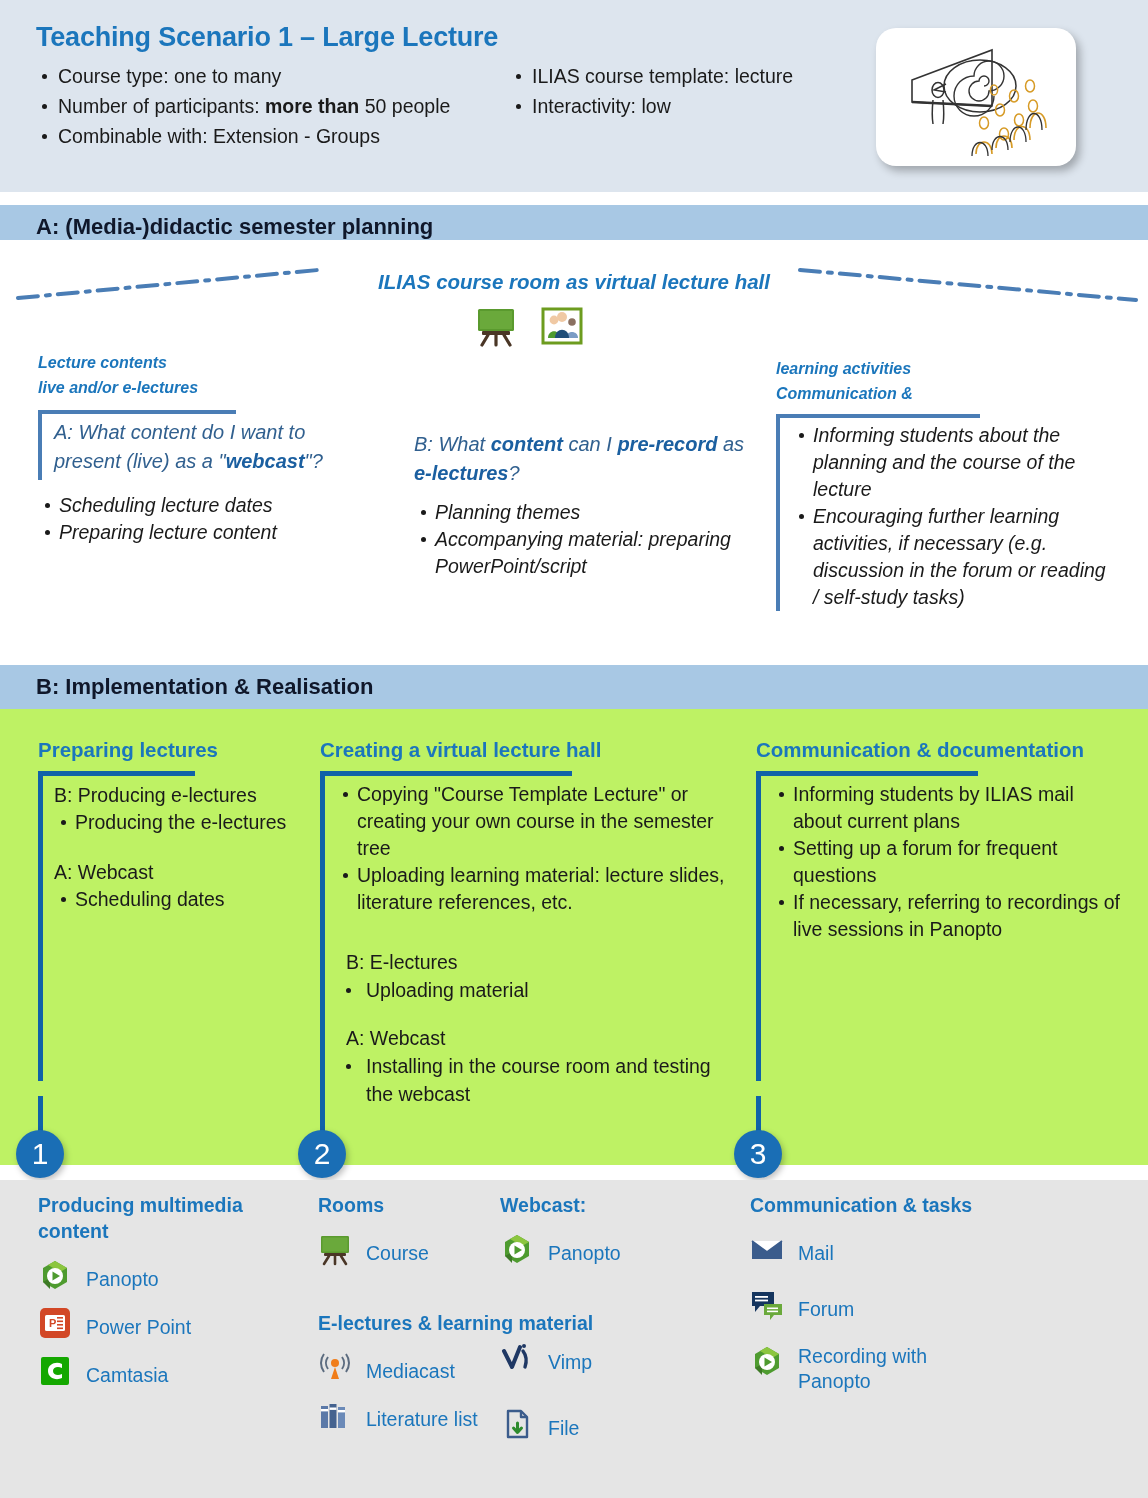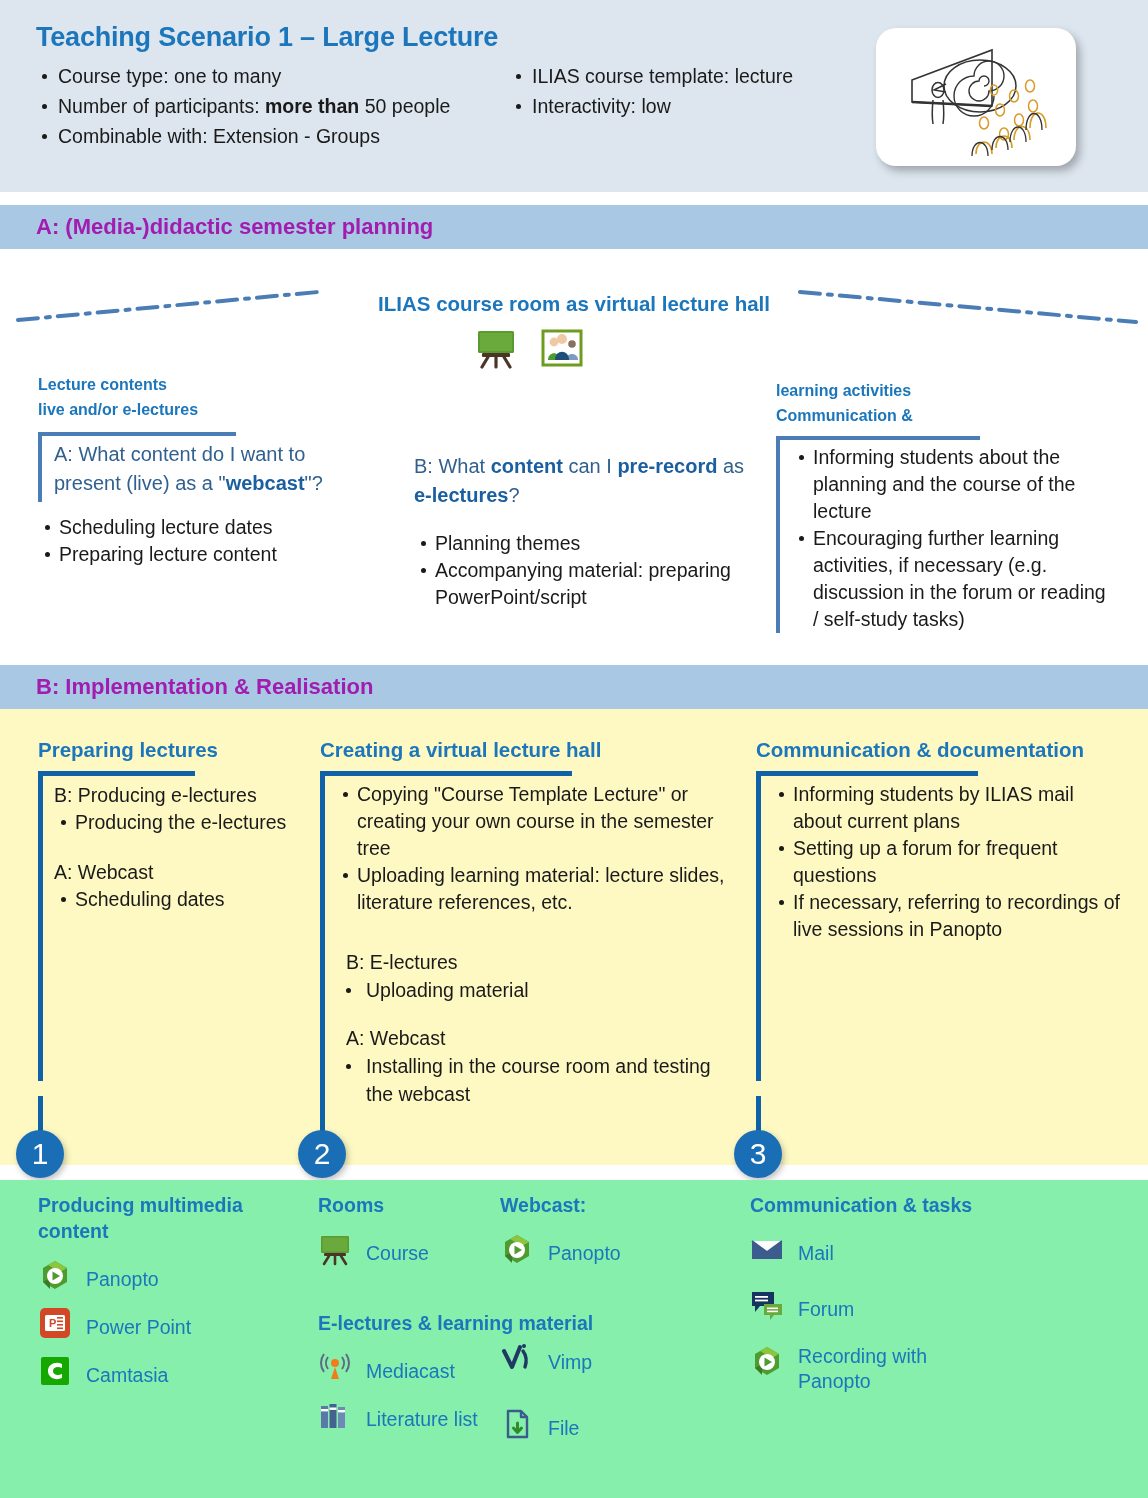--- a/index.html
+++ b/index.html
@@ -44,25 +44,25 @@
 
   
   .band{
     position:absolute;left:0;width:1148px;height:44px;
     background:#a8c8e4;
   }
   .band-a{top:205px;}
   .band-b{top:665px;}
   .band-lbl{
     position:absolute;left:36px;top:50%;transform:translateY(-50%);
-    font-size:22px;font-weight:bold;color:#a21caf;
-  }
-
-  
-  .secA{position:absolute;left:0;top:262px;width:1148px;height:400px;background:#fff;}
+    font-size:22px;font-weight:bold;color:#0f172a;
+  }
+
+  
+  .secA{position:absolute;left:0;top:240px;width:1148px;height:400px;background:#fff;font-style:italic;}
   .deco{position:absolute;top:0;left:0;width:1148px;height:70px;pointer-events:none;}
 
   .ilias-title{
     position:absolute;left:0;top:30px;width:1148px;text-align:center;
     font-size:20.5px;font-weight:bold;color:#1b76bc;
   }
   .ilias-icons{
     position:absolute;left:474px;top:60px;width:200px;height:52px;
     display:flex;gap:22px;align-items:center;
   }
@@ -98,21 +98,21 @@
   }
 
   
   .a-c1{position:absolute;left:38px;top:110px;width:330px;}
   .a-c2{position:absolute;left:414px;top:190px;width:345px;}
   .a-c3{position:absolute;left:776px;top:116px;width:340px;}
 
   
   .secB{
     position:absolute;left:0;top:709px;width:1148px;height:456px;
-    background:#fef9c3;
+    background:#bef264;
   }
   .b-c1{position:absolute;left:38px;top:28px;width:262px;}
   .b-c2{position:absolute;left:320px;top:28px;width:420px;}
   .b-c3{position:absolute;left:756px;top:28px;width:370px;}
 
   .plain{font-size:19.5px;line-height:28px;color:#1a1a1a;}
   .sub-ul{list-style:none;margin:0;padding:0;}
   .sub-ul li{
     position:relative;padding-left:30px;font-size:19.5px;line-height:28px;color:#1a1a1a;
   }
@@ -125,21 +125,21 @@
   .conn{position:absolute;width:5px;background:#1062a8;}
   .numcirc{
     position:absolute;width:48px;height:48px;border-radius:50%;
     background:#1a6eb5;color:#ffffff;
     font-size:30px;font-weight:normal;
     display:flex;align-items:center;justify-content:center;
     box-shadow:2px 3px 6px rgba(0,0,0,.25);
   }
 
   
-  .tools{position:absolute;left:0;top:1180px;width:1148px;height:318px;background:#86efac;}
+  .tools{position:absolute;left:0;top:1180px;width:1148px;height:318px;background:#e5e5e5;}
   .t-head{
     font-size:19.5px;font-weight:bold;color:#1b76bc;line-height:26px;
   }
   .t-row{display:flex;align-items:flex-end;gap:14px;margin-top:14px;}
   .t-lbl{font-size:19.5px;line-height:25px;color:#1b76bc;}
   .ic{width:34px;height:34px;flex:none;display:block;}
 
   .t-c1{position:absolute;left:38px;top:12px;width:250px;}
   .t-c2{position:absolute;left:318px;top:12px;width:180px;}
   .t-c2b{position:absolute;left:500px;top:12px;width:200px;}
@@ -250,21 +250,21 @@
         <div class="q"><span>A: What content do I want to present (live) as a "</span><b>webcast</b><span>"?</span></div>
       </div>
       <ul class="ul" style="margin-top:12px;">
         <li>Scheduling lecture dates</li>
         <li>Preparing lecture content</li>
       </ul>
     </div>
 
     <div class="a-c2">
       <div class="q"><span>B: What </span><b>content</b><span> can I </span><b>pre-record</b><span> as </span><b>e-lectures</b><span>?</span></div>
-      <ul class="ul" style="margin-top:20px;">
+      <ul class="ul" style="margin-top:11px;">
         <li>Planning themes</li>
         <li>Accompanying material: preparing PowerPoint/script</li>
       </ul>
     </div>
 
     <div class="a-c3">
       <div class="colhead">
         <div>learning activities</div>
         <div>Communication &amp;</div>
       </div>

